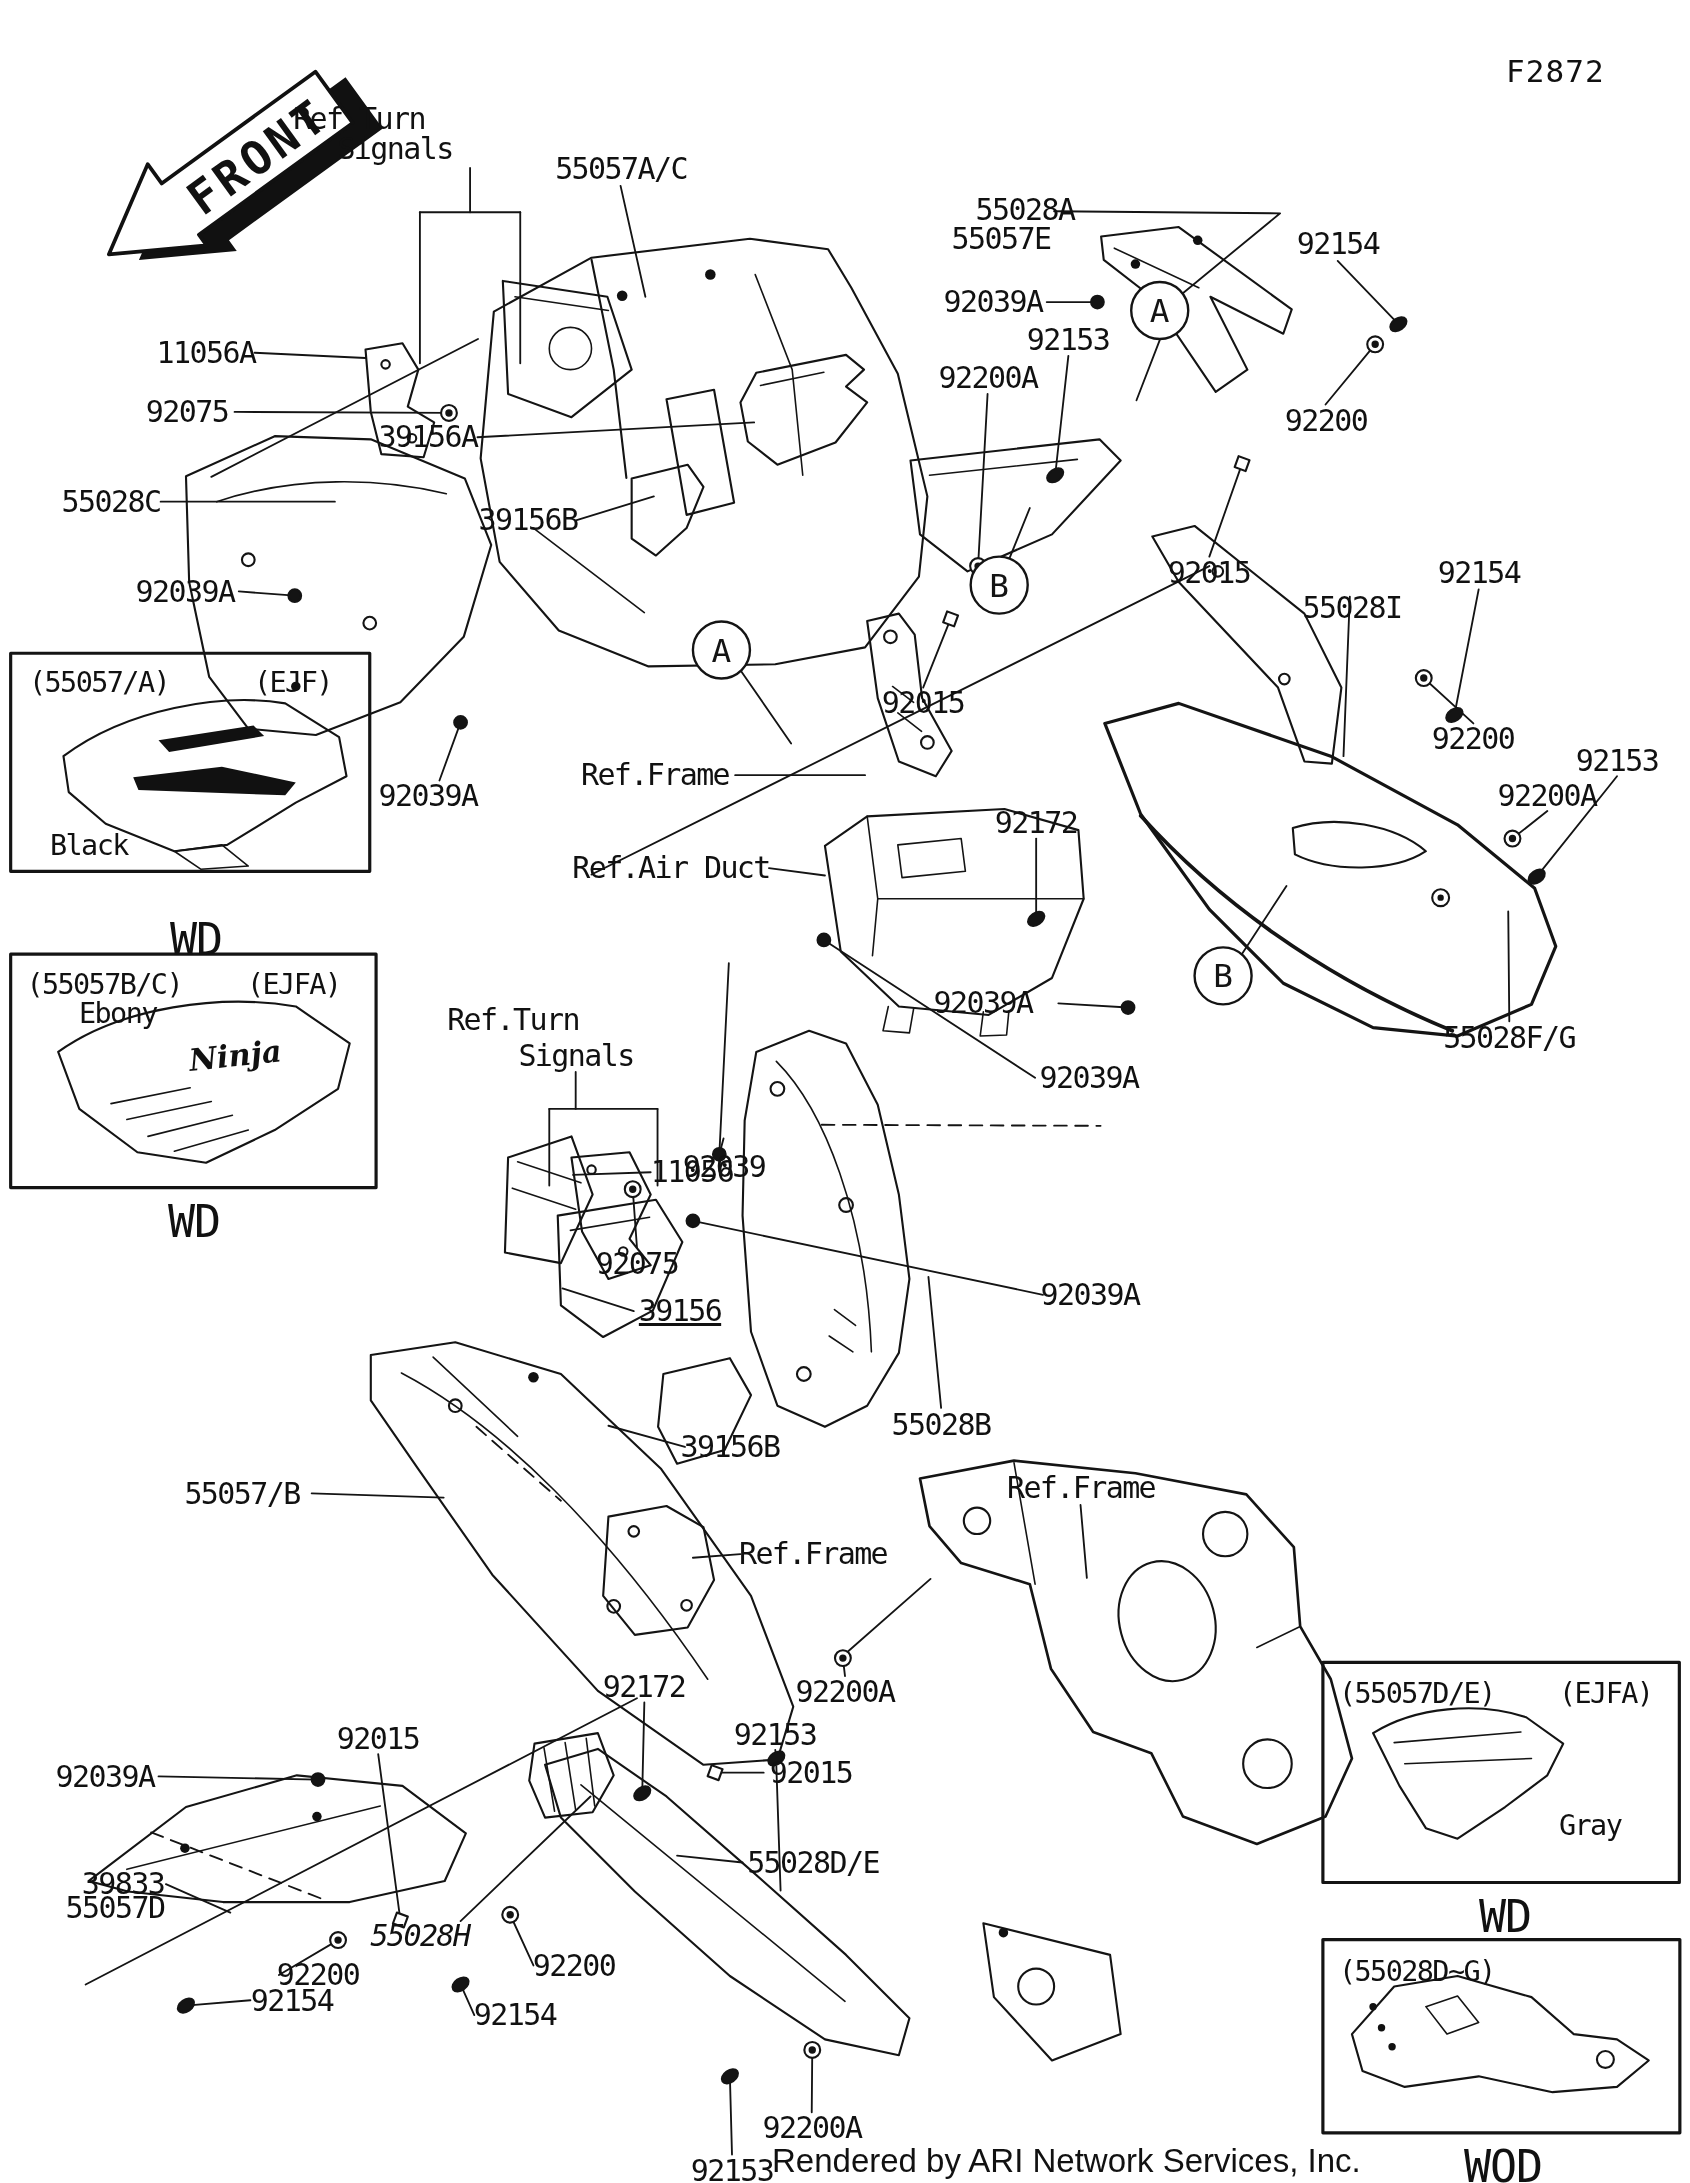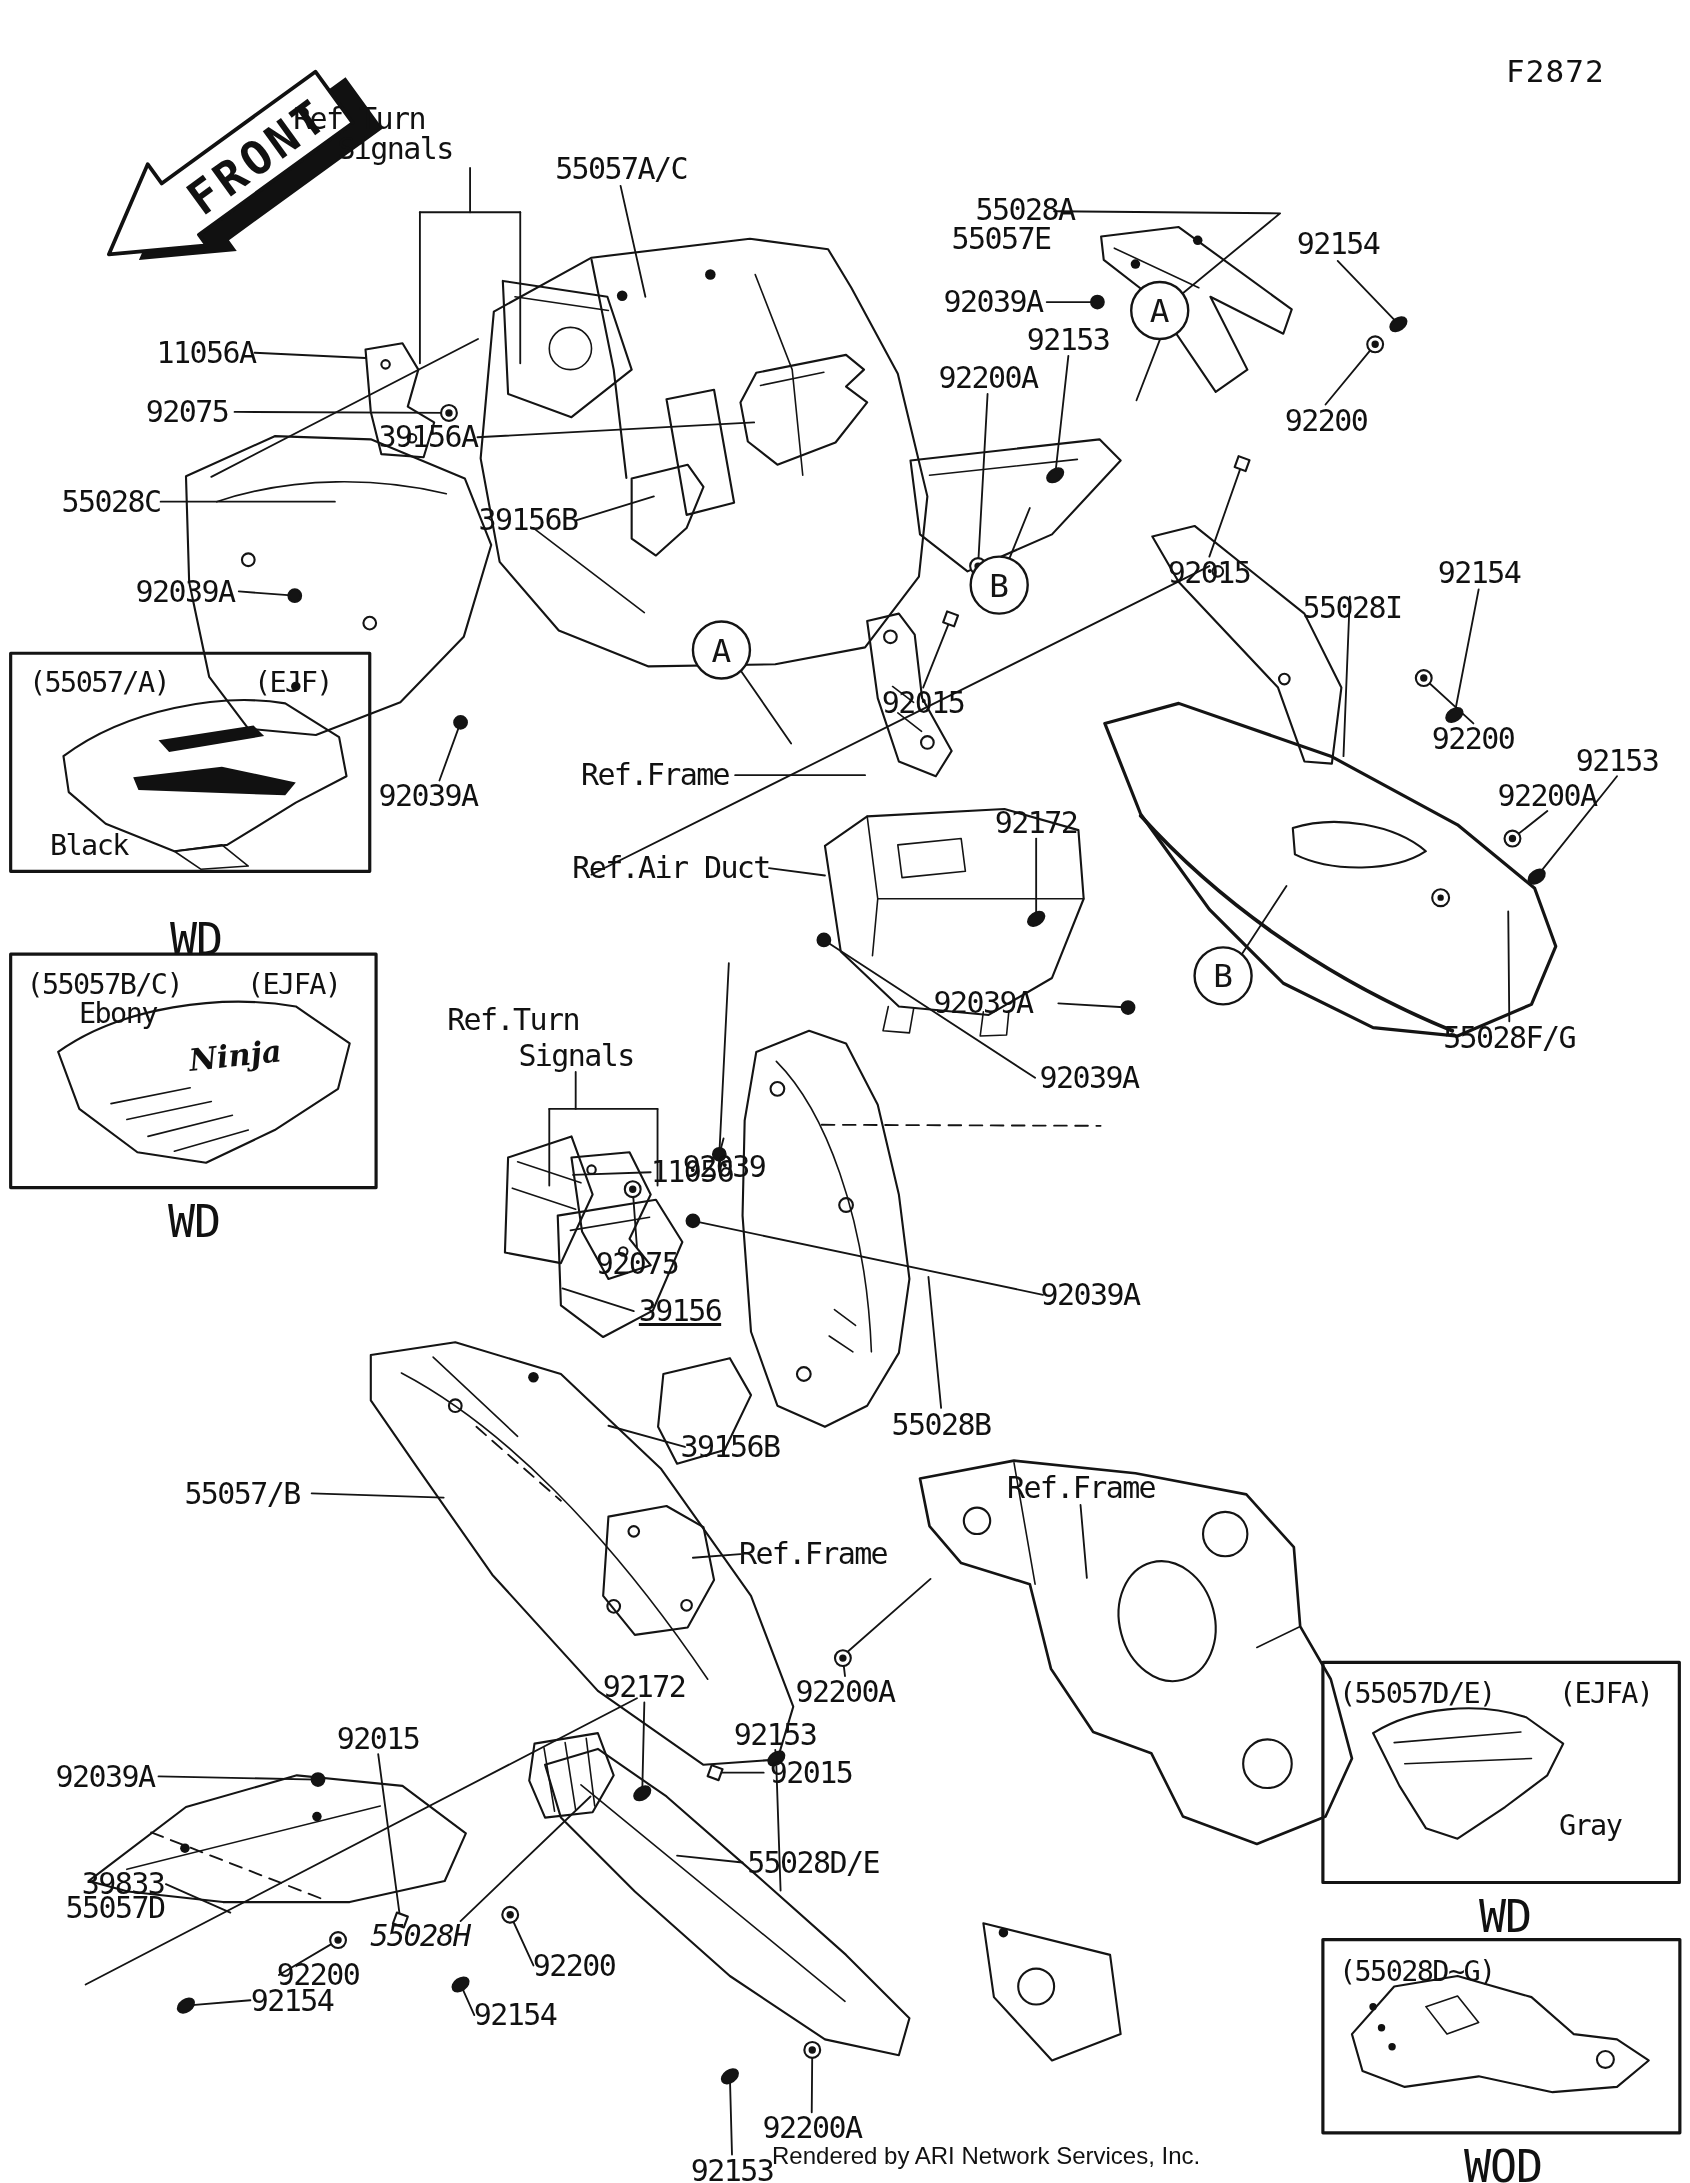--- a/index.html
+++ b/index.html
@@ -6,21 +6,21 @@
   body{width:1690px;height:2183px;background:#ffffff;position:relative;overflow:hidden;
        font-family:"DejaVu Sans Mono",monospace;color:#111;}
   #art{position:absolute;left:0;top:0;}
   .layer{position:absolute;left:0;top:0;width:1690px;height:2183px;}
   .plabel{position:absolute;transform:translate(-50%,-50%);font-size:30px;line-height:1.0;
           letter-spacing:-1.6px;white-space:nowrap;color:#111;}
   .inset-text{position:absolute;font-size:28.5px;letter-spacing:-1.6px;white-space:nowrap;}
   .inset-caption{position:absolute;font-size:45px;letter-spacing:-1.1px;}
   .figure-code{position:absolute;left:1506px;top:53px;font-size:31px;letter-spacing:1.1px;}
   .footer{position:absolute;left:772px;top:2142px;font-family:"Liberation Sans",sans-serif;
-          font-size:24px;color:#111;}
+          font-size:33px;color:#111;}
 </style>
 </head>
 <body>
 
 <svg id="art" width="1690" height="2183" viewBox="0 0 3200 4134" fill="none" stroke="#141414" stroke-width="4" stroke-linejoin="round" stroke-linecap="round">
 
   <g transform="translate(150,405) rotate(-36)">
     <path d="M20,115 L180,20 L180,65 L540,65 L540,185 L180,185 L180,210 Z" transform="translate(20,22)" fill="#111" stroke="none"></path>
     <path d="M0,95 L160,0 L160,45 L520,45 L520,165 L160,165 L160,190 Z" fill="#fff" stroke="#111" stroke-width="7"></path>
     <text x="185" y="142" font-size="88" font-weight="bold" letter-spacing="8" fill="#111" stroke="none" font-family="DejaVu Sans Mono, monospace">FRONT</text>

